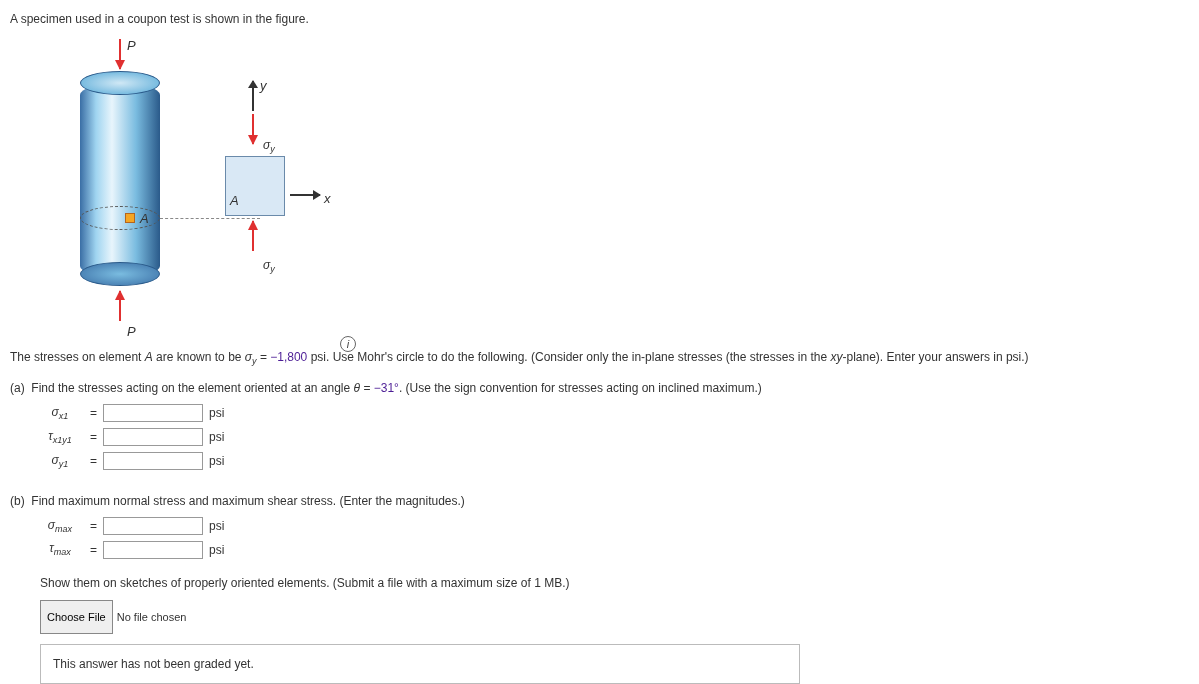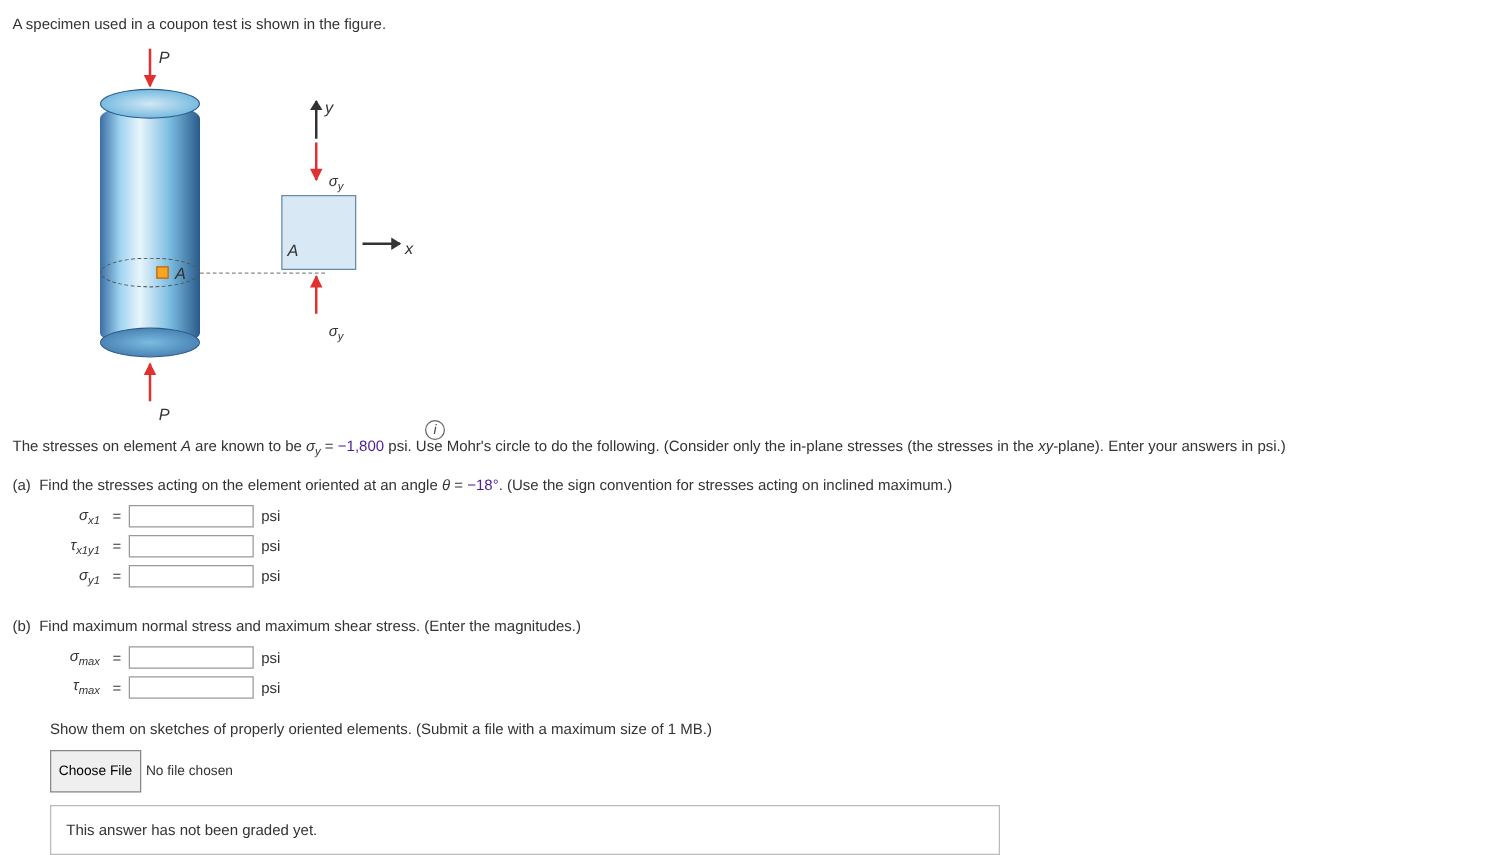--- a/index.html
+++ b/index.html
@@ -166,21 +166,21 @@
 .part-label { margin: 10px 0 6px 0; }
 .indent { margin-left: 30px; }
 .input-row {
   display: flex;
   align-items: center;
   margin: 3px 0;
   margin-left: 30px;
 }
 .var-label {
   width: 40px;
-  text-align: right;
+  text-align: center;
   font-style: italic;
   margin-right: 4px;
 }
 .eq { margin: 0 6px; }
 input[type="text"] {
   width: 100px;
   height: 18px;
   border: 1px solid #999;
   padding: 1px 3px;
   font-size: 12px;
@@ -237,21 +237,21 @@
   <div class="sigma-label" style="left:193px; top:220px;"><span>σ</span><span class="sub">y</span></div>
 
   <div class="info-icon">i</div>
 </div>
 
 <div class="prompt">
   <span>The stresses on element </span><span class="ital">A</span><span> are known to be </span><span class="ital">σ</span><span class="sub ital">y</span><span> = </span><span class="red">−1,800</span><span> psi. Use Mohr's circle to do the following. (Consider only the in-plane stresses (the stresses in the </span><span class="ital">xy</span><span>-plane). Enter your answers in psi.)</span>
 </div>
 
 <div class="part-label">
-  <span>(a)</span>&nbsp;&nbsp;<span>Find the stresses acting on the element oriented at an angle </span><span class="ital">θ</span><span> = </span><span class="red">−18°</span><span>. (Use the sign convention for stresses acting on inclined maximum.)</span>
+  <span>(a)</span>&nbsp;&nbsp;<span>Find the stresses acting on the element oriented at an angle </span><span class="ital">θ</span><span> = </span><span class="red">−31°</span><span>. (Use the sign convention for stresses acting on inclined maximum.)</span>
 </div>
 
 <div class="input-row">
   <div class="var-label"><span>σ</span><span class="sub">x1</span></div>
   <div class="eq">=</div>
   <input type="text" style="">
   <div class="unit">psi</div>
 </div>
 <div class="input-row">
   <div class="var-label"><span>τ</span><span class="sub">x1y1</span></div>

